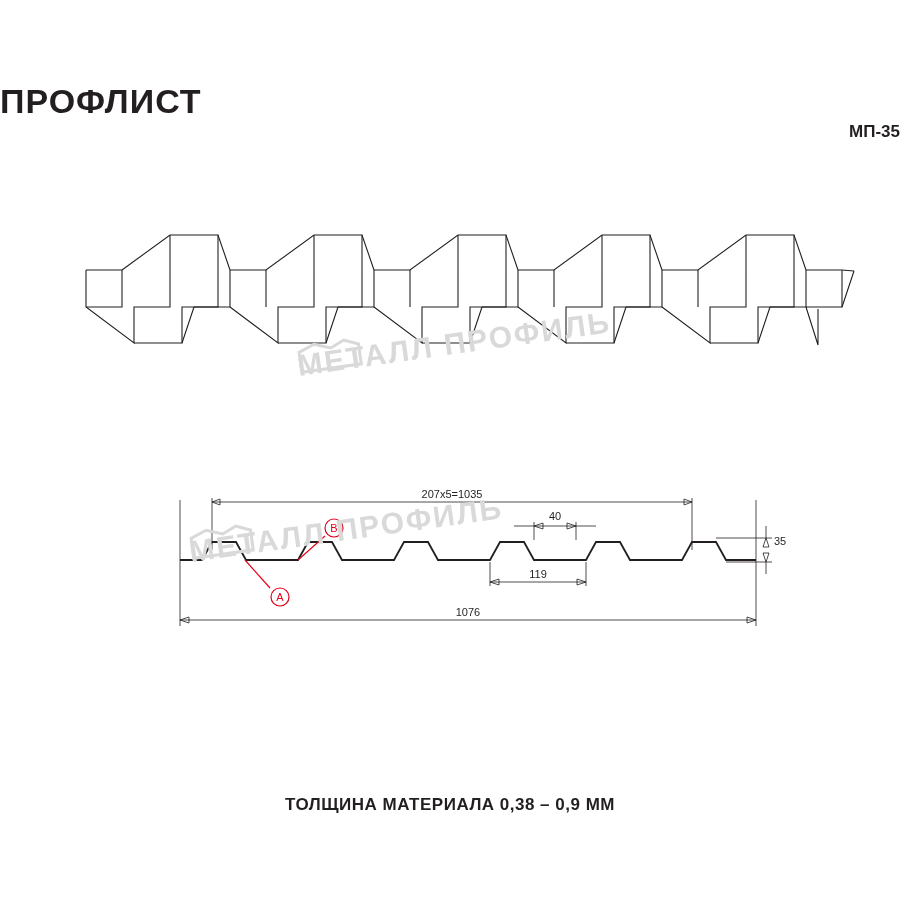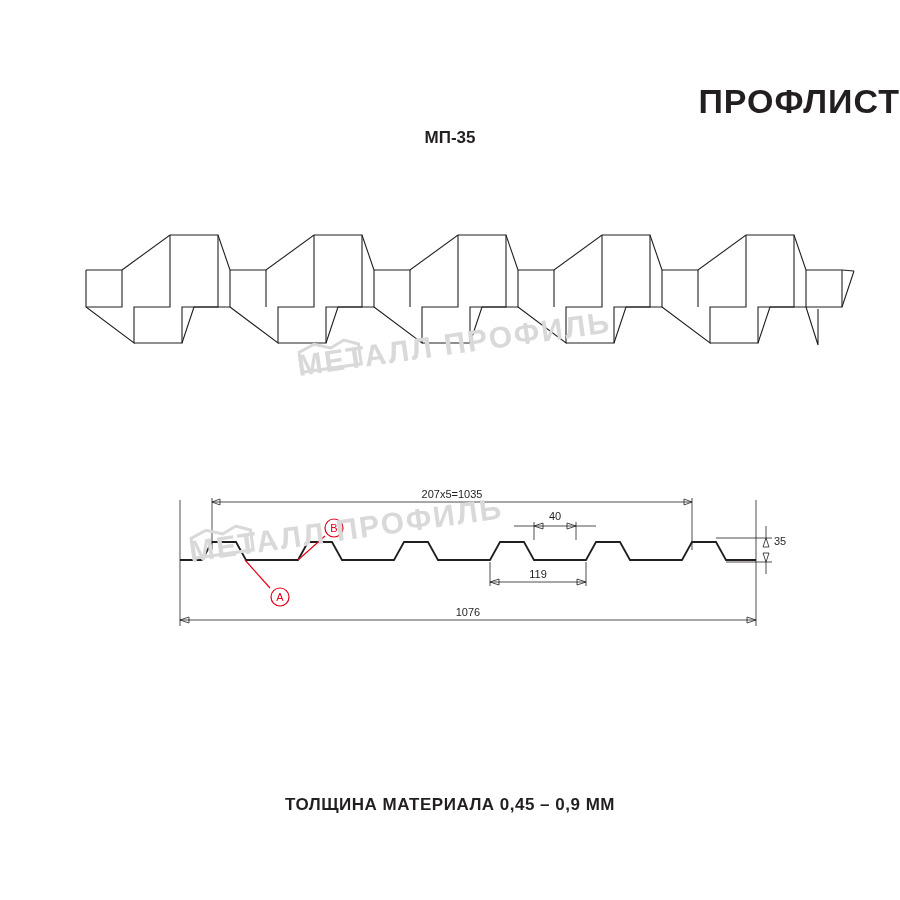--- a/index.html
+++ b/index.html
@@ -20,32 +20,32 @@
     position: absolute;
     inset: 0;
   }
 
   
   .title {
     position: absolute;
     top: 82px;
     left: 0;
     width: 900px;
+    text-align: left;
+    font-size: 34px;
+    font-weight: bold;
+    letter-spacing: 1px;
+    color: #231f20;
+  }
+  .subtitle {
+    position: absolute;
+    top: 122px;
+    left: 0;
+    width: 900px;
     text-align: right;
-    font-size: 34px;
-    font-weight: bold;
-    letter-spacing: 1px;
-    color: #231f20;
-  }
-  .subtitle {
-    position: absolute;
-    top: 128px;
-    left: 0;
-    width: 900px;
-    text-align: center;
     font-size: 17px;
     font-weight: bold;
     color: #231f20;
   }
 
   
   .footer-note {
     position: absolute;
     top: 795px;
     left: 0;
@@ -276,15 +276,15 @@
   </div>
   <div class="watermark wm-1">МЕТАЛЛ ПРОФИЛЬ</div>
 
   <div class="wm-logo wm-logo-2">
     <svg width="70" height="38" viewBox="0 0 70 38">
       <path d="M4 30 L4 10 L20 4 L36 10 L50 4 L64 10 L64 30 Z" fill="none" stroke="#d9d9d9" stroke-width="3"></path>
     </svg>
   </div>
   <div class="watermark wm-2">МЕТАЛЛ ПРОФИЛЬ</div>
 
-  <div class="footer-note">ТОЛЩИНА МАТЕРИАЛА 0,45 – 0,9 ММ</div>
+  <div class="footer-note">ТОЛЩИНА МАТЕРИАЛА 0,38 – 0,9 ММ</div>
 
 </div>
 
 </body></html>

